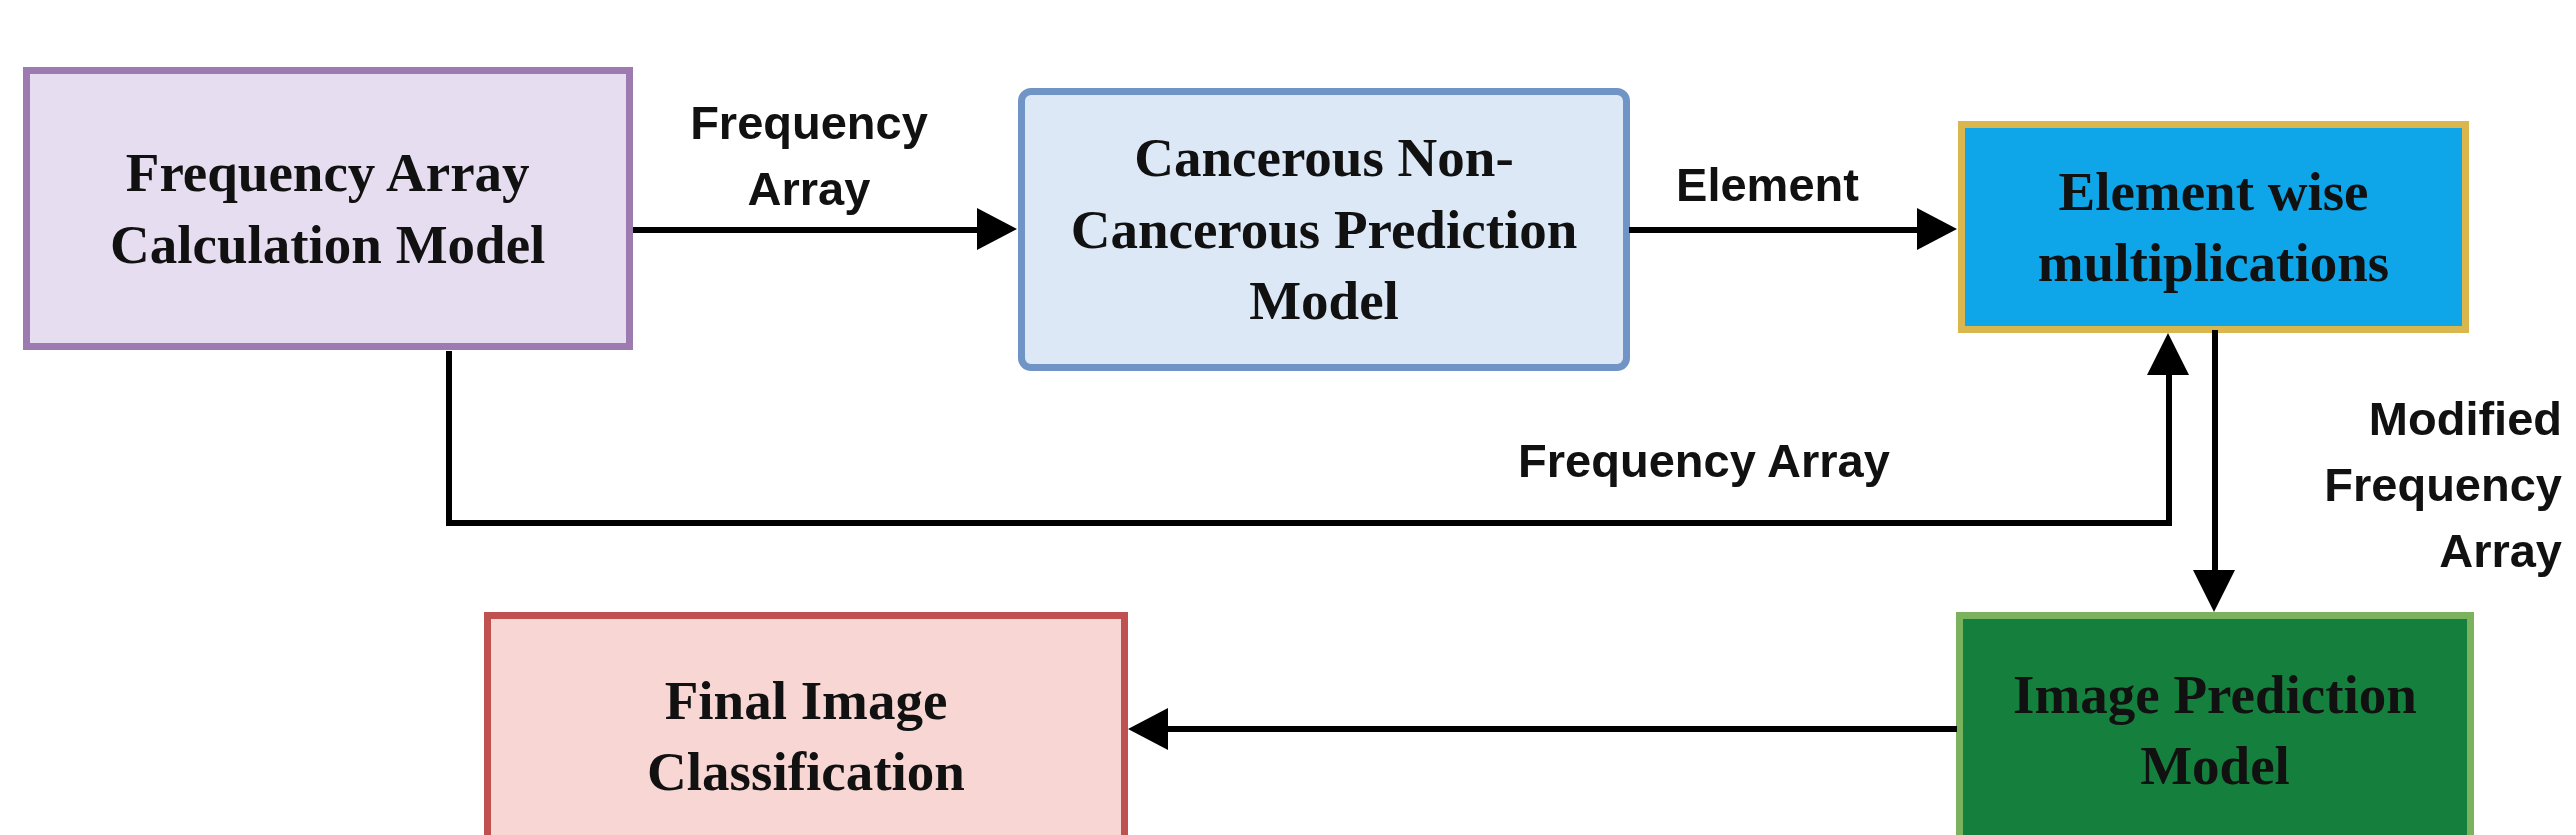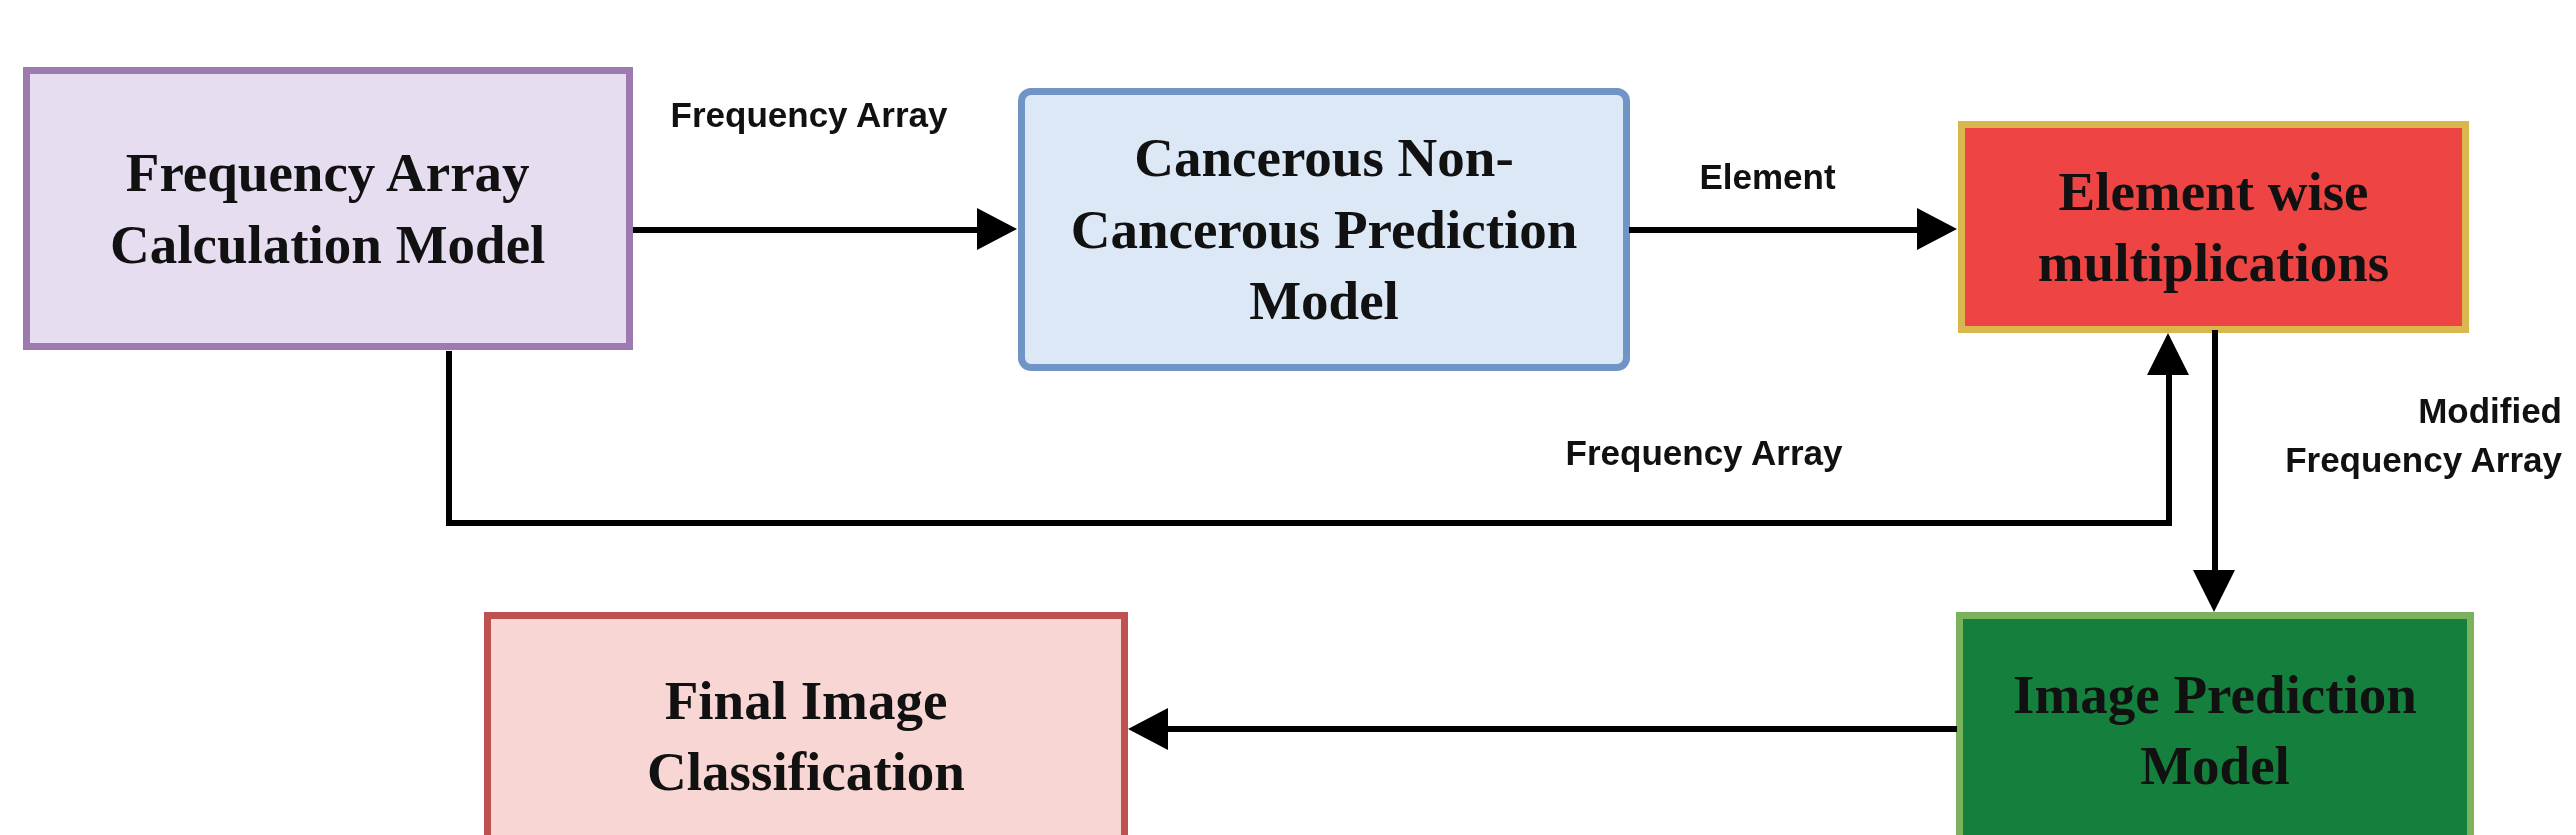--- a/index.html
+++ b/index.html
@@ -54,21 +54,21 @@
   #e2-head { left: 1917px; top: 160px; }
   #e3-head { left: 2147px; top: 285px; }
   #e4-head { left: 2193px; top: 522px; }
   #e5-head { left: 1128px; top: 660px; }
 
   
   .edge-label {
     position: absolute;
     font-family: "Liberation Sans", sans-serif;
     font-weight: bold;
-    font-size: 35px;
+    font-size: 47px;
     line-height: 1.4;
     text-align: center;
     color: #111111;
   }
   #label-freq-top  { left: 647px;  top: 42px;  width: 324px; }
   #label-weights   { left: 1646px; top: 104px; width: 243px; }
   #label-freq-feed { left: 1421px; top: 380px; width: 566px; }
   #label-mod-freq  { left: 2271px; top: 338px; width: 291px; text-align: right; }
 </style>
 </head>
@@ -77,21 +77,21 @@
 <div class="canvas" style="background-color: rgb(255, 255, 255); color: rgb(0, 0, 0);">
 
   <div class="node" id="node-freq-calc" style="background-color: rgb(231, 221, 240); border-color: rgb(157, 123, 176);">
     <span class="node-label">Frequency Array Calculation Model</span>
   </div>
 
   <div class="node" id="node-cancer-pred" style="background-color: rgb(220, 232, 246); border-color: rgb(112, 148, 198); border-radius: 13px;">
     <span class="node-label">Cancerous Non-Cancerous Prediction Model</span>
   </div>
 
-  <div class="node" id="node-elem-mult" style="background-color: #ef4444; border-color: rgb(217, 183, 78);">
+  <div class="node" id="node-elem-mult" style="background-color: #0ea5e9; border-color: rgb(217, 183, 78);">
     <span class="node-label">Element wise multiplications</span>
   </div>
 
   <div class="node" id="node-image-pred" style="background-color: #15803d; border-color: rgb(122, 178, 94);">
     <span class="node-label">Image Prediction Model</span>
   </div>
 
   <div class="node" id="node-final-class" style="background-color: rgb(247, 214, 212); border-color: rgb(191, 82, 80);">
     <span class="node-label">Final Image Classification</span>
   </div>

